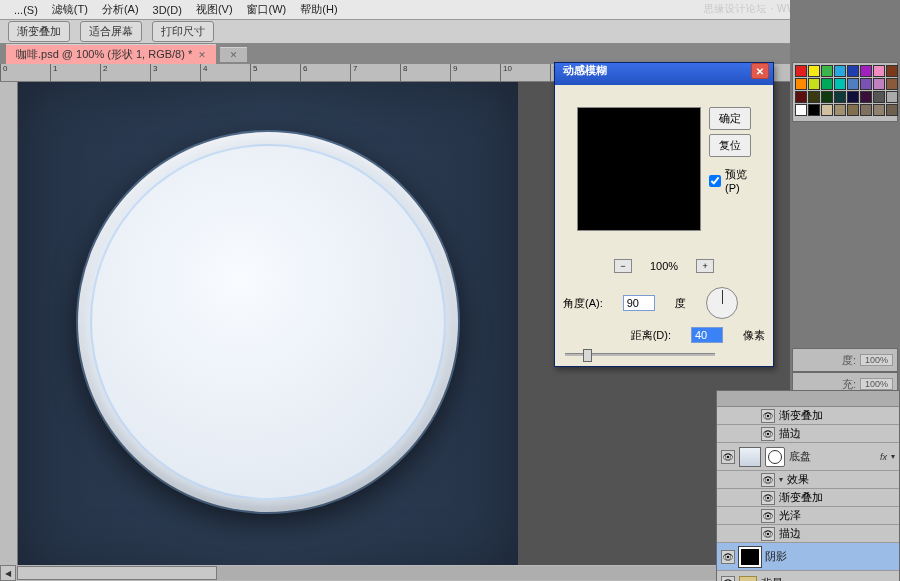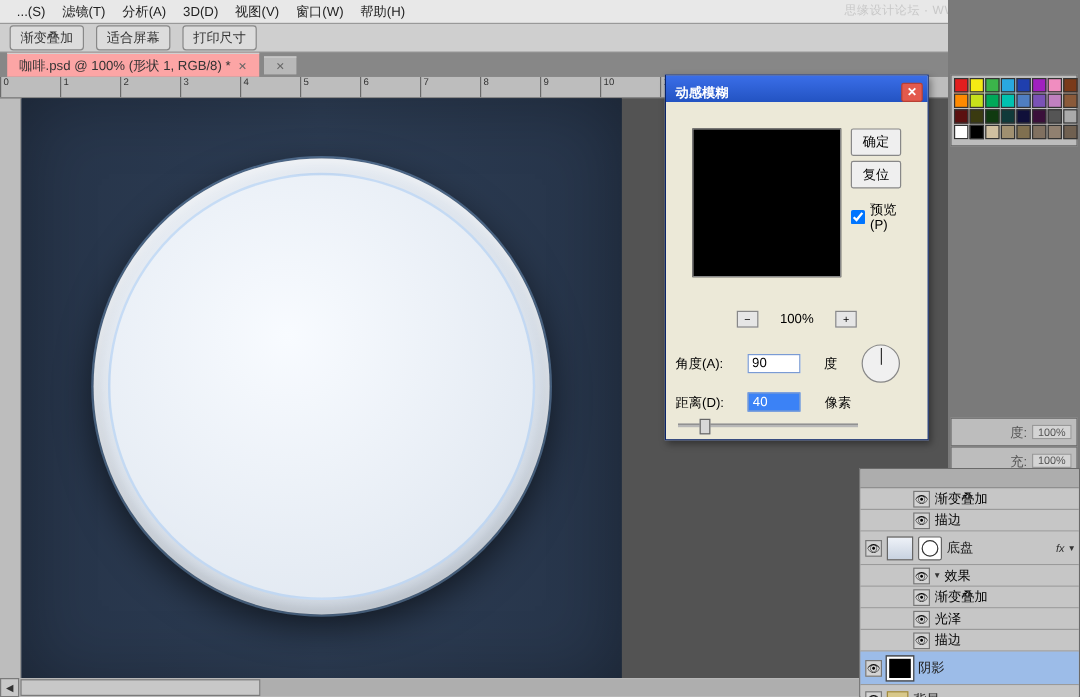--- a/index.html
+++ b/index.html
@@ -34,33 +34,33 @@
 .plate-inner{position:absolute;left:12px;top:12px;right:12px;bottom:12px;border-radius:50%;border:2px solid rgba(130,180,240,.35);background:radial-gradient(circle at 42% 38%,#f8fbff,#dce4ee)}
 
 
 .hsb{position:absolute;left:0;bottom:0;right:0;height:16px;background:#b8b8b8;display:flex;align-items:center}
 .hsb .arrow{width:16px;height:16px;background:#c8c8c8;border:1px solid #7a7a7a;display:flex;align-items:center;justify-content:center;font-size:8px;color:#333}
 .hsb .track{flex:1;height:14px;background:#aeaeae;margin:0 1px;position:relative}
 .hsb .thumb{position:absolute;left:0;top:0;height:14px;width:200px;background:#c8c8c8;border:1px solid #7a7a7a}
 
 
 .dialog{position:absolute;left:554px;top:62px;width:220px;background:#ece9d8;border:1px solid #0a246a;box-shadow:2px 3px 6px rgba(0,0,0,.4)}
-.dlgtitle{background:linear-gradient(#3a6ee8,#2353c2);color:#fff;font-weight:bold;height:22px;display:flex;align-items:flex-end;justify-content:space-between;padding:0 4px 0 8px;font-size:12px}
+.dlgtitle{background:linear-gradient(#3a6ee8,#2353c2);color:#fff;font-weight:bold;height:22px;display:flex;align-items:flex-start;justify-content:space-between;padding:0 4px 0 8px;font-size:12px}
 .closebox{width:18px;height:16px;background:#e35a4d;border:1px solid #b84034;color:#fff;display:flex;align-items:center;justify-content:center;font-size:10px;font-weight:bold;border-radius:2px}
 .dlgbody{padding:22px;display:flex;gap:8px}
 .preview{width:124px;height:124px;background:#000;border:1px solid #888}
 .dlgbtns{display:flex;flex-direction:column;gap:4px;flex:1}
 .dbtn{border:1px solid #888;background:#efefef;padding:3px 0;text-align:center;font-size:11px;border-radius:2px}
 .chk{display:flex;align-items:center;gap:4px;margin-top:6px;font-size:11px}
 .chk input{width:12px;height:12px}
 .zoomrow{display:flex;align-items:center;justify-content:center;gap:18px;margin:6px 0 10px}
 .zbtn{width:18px;height:14px;border:1px solid #888;background:#e6e6e6;display:flex;align-items:center;justify-content:center;font-size:9px}
 .paramrow{display:flex;align-items:center;gap:20px;padding:4px 8px;font-size:11px}
 .paramrow .lbl{white-space:nowrap}
-.paramrow input[type=text]{width:44px;border:1px solid #7a9bd4;padding:1px 3px;font-size:11px}
+.paramrow input[type=text]{width:32px;border:1px solid #7a9bd4;padding:1px 3px;font-size:11px}
 .paramrow input.sel{background:#3b82f6;color:#fff}
 .anglectl{width:32px;height:32px;border:1px solid #888;border-radius:50%;background:#f0f0f0;position:relative}
 .anglectl::after{content:"";position:absolute;left:50%;top:2px;width:1px;height:14px;background:#333}
 .slider{width:150px;height:3px;background:#b8b8b8;border-top:1px solid #888;margin:6px 10px 10px 10px;position:relative}
 .slider .knob{position:absolute;left:18px;top:-5px;width:9px;height:13px;background:#d8d8d8;border:1px solid #666}
 
 
 .rpanel{position:absolute;right:0;top:0;width:110px;height:581px;background:#7a7a7a}
 .swatches{position:absolute;right:2px;top:62px;width:106px;height:60px;background:#bdbdbd;border:1px solid #6a6a6a;padding:2px;display:grid;grid-template-columns:repeat(8,12px);grid-auto-rows:12px;gap:1px}
 .sw{width:12px;height:12px;border:1px solid #333}
@@ -176,21 +176,21 @@
     <div class="zbtn">−</div>
     <span>100%</span>
     <div class="zbtn">+</div>
   </div>
   <div class="paramrow">
     <span class="lbl">角度(A):</span>
     <input type="text" value="90" style="">
     <span>度</span>
     <div class="anglectl"></div>
   </div>
-  <div class="paramrow" style="justify-content:flex-start;">
+  <div class="paramrow" style="justify-content:flex-end;">
     <span class="lbl">距离(D):</span>
     <input type="text" class="sel" value="40" style="">
     <span>像素</span>
   </div>
   <div class="slider">
       <div class="knob"></div>
     </div>
 </div>
 
 <div class="rpanel"></div>

